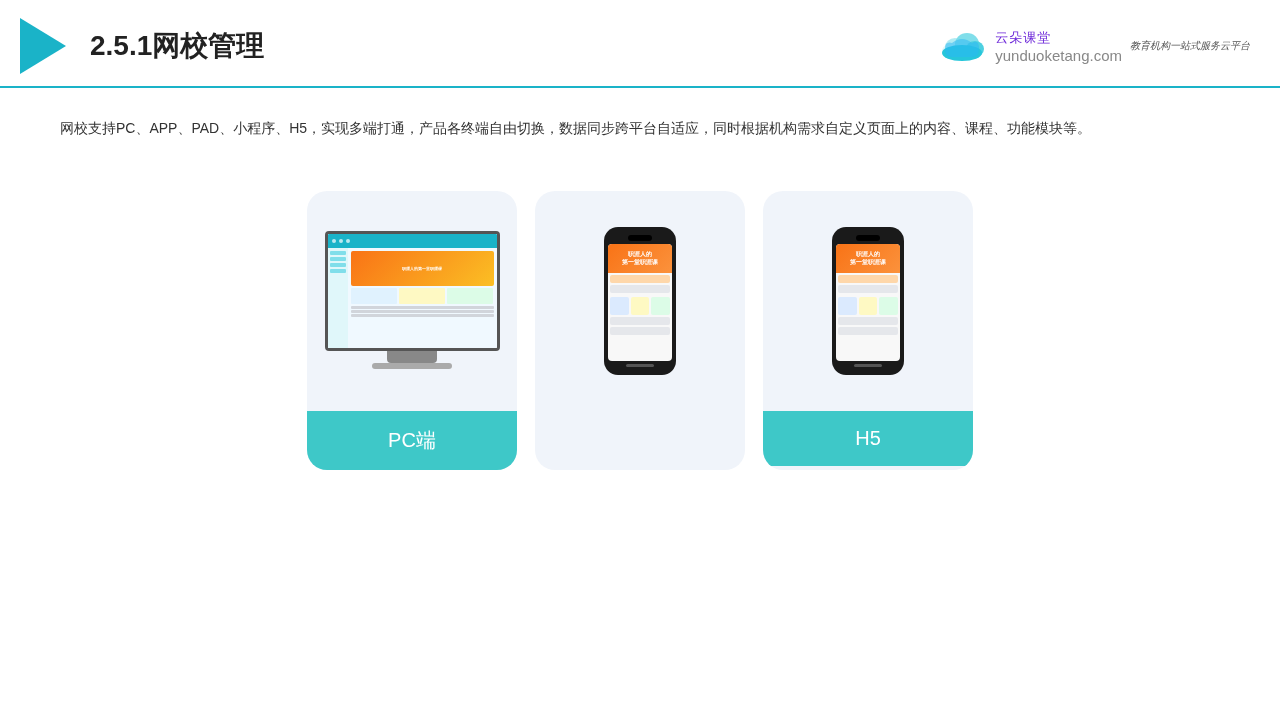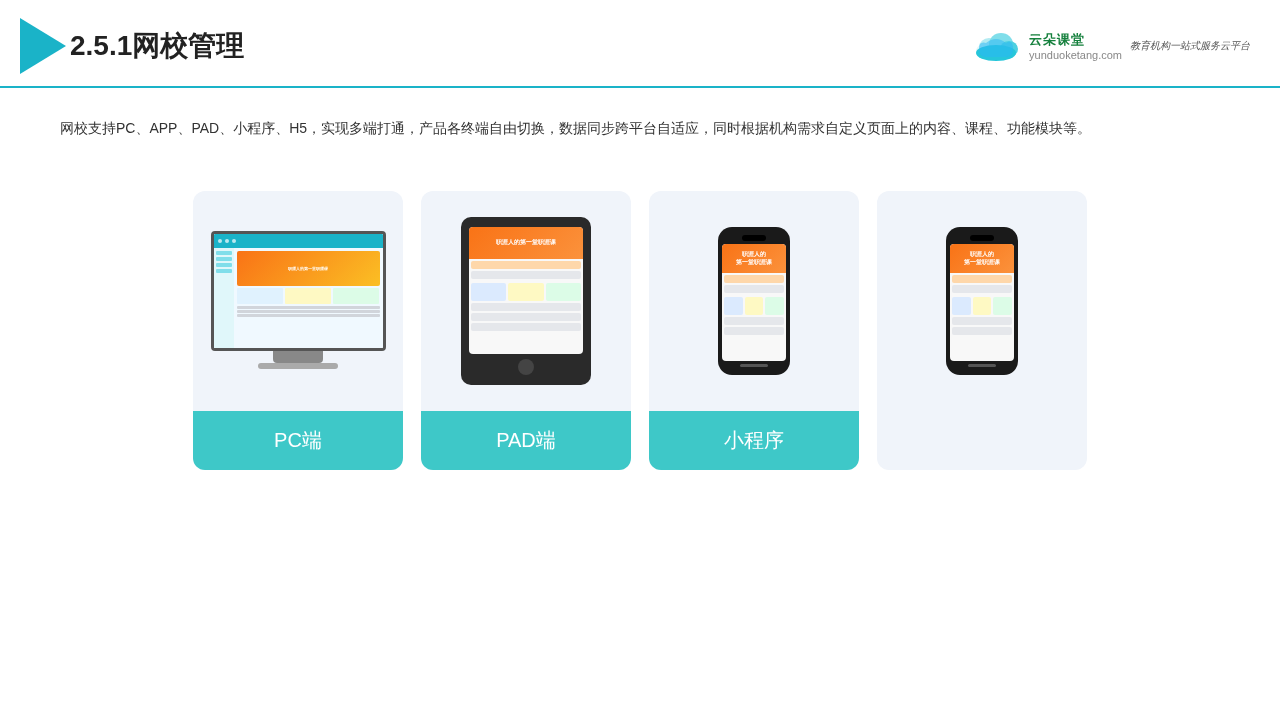--- a/index.html
+++ b/index.html
@@ -15,21 +15,21 @@
     .header {
       display: flex;
       align-items: center;
       justify-content: space-between;
       padding: 18px 30px 12px 20px;
       border-bottom: 2px solid #1ab3c8;
     }
     .header-left {
       display: flex;
       align-items: center;
-      gap: 4px;
+      gap: 24px;
     }
     .play-icon {
       width: 0;
       height: 0;
       border-top: 28px solid transparent;
       border-bottom: 28px solid transparent;
       border-left: 46px solid #1ab3c8;
     }
     .page-title {
       font-size: 28px;
@@ -41,26 +41,26 @@
       align-items: center;
       gap: 8px;
     }
     .logo-text-area {
       display: flex;
       flex-direction: column;
       align-items: flex-start;
     }
     .logo-name {
       font-size: 13px;
-      color: #15803d;
-      font-weight: bold;
+      color: #6d28d9;
+      font-weight: normal;
       letter-spacing: 1px;
     }
     .logo-url {
-      font-size: 11px;
+      font-size: 15px;
       color: #888;
     }
     .logo-slogan {
       font-size: 10px;
       color: #555;
       writing-mode: horizontal-tb;
       line-height: 1.4;
       font-style: italic;
     }
 
@@ -76,21 +76,21 @@
     .cards-section {
       display: flex;
       justify-content: center;
       gap: 18px;
       padding: 20px 50px 30px 50px;
       margin-top: 10px;
     }
 
     .card {
       background: #f0f4fa;
-      border-radius: 12px;
+      border-radius: 20px;
       width: 210px;
       display: flex;
       flex-direction: column;
       align-items: center;
       overflow: hidden;
       flex-shrink: 0;
     }
 
     .card-image-area {
       width: 100%;
@@ -410,47 +410,20 @@
           </div>
         </div>
         <div class="monitor-stand"></div>
         <div class="monitor-base"></div>
       </div>
     </div>
     <div class="card-label">PC端</div>
   </div>
 
 
-  <div class="card">
-    <div class="card-image-area">
-      <div class="tablet-mockup">
-        <div class="tablet-screen">
-          <div class="screen-content-2">
-            <div class="sc-header">
-              <span class="sc-header-text">职涯人的第一堂职涯课</span>
-            </div>
-            <div class="sc-body">
-              <div class="sc-row sc-row-orange"></div>
-              <div class="sc-row"></div>
-              <div class="sc-cards">
-                <div class="sc-card-mini"></div>
-                <div class="sc-card-mini"></div>
-                <div class="sc-card-mini"></div>
-              </div>
-              <div class="sc-row"></div>
-              <div class="sc-row"></div>
-              <div class="sc-row"></div>
-            </div>
-          </div>
-        </div>
-        <div class="tablet-home"></div>
-      </div>
-    </div>
-    <div class="card-label">PAD端</div>
-  </div>
 
   <div class="card">
     <div class="card-image-area">
       <div class="phone-mockup">
         <div class="phone-notch"></div>
         <div class="phone-screen">
           <div class="screen-content-2">
             <div class="sc-header">
               <span class="sc-header-text">职涯人的<br>第一堂职涯课</span>
             </div>
@@ -463,21 +436,20 @@
                 <div class="sc-card-mini"></div>
               </div>
               <div class="sc-row"></div>
               <div class="sc-row"></div>
             </div>
           </div>
         </div>
         <div class="phone-home-bar"></div>
       </div>
     </div>
-    <div class="card-label">小程序</div>
   </div>
 
   <div class="card">
     <div class="card-image-area">
       <div class="phone-mockup">
         <div class="phone-notch"></div>
         <div class="phone-screen">
           <div class="screen-content-2">
             <div class="sc-header">
               <span class="sc-header-text">职涯人的<br>第一堂职涯课</span>
@@ -491,15 +463,16 @@
                 <div class="sc-card-mini"></div>
               </div>
               <div class="sc-row"></div>
               <div class="sc-row"></div>
             </div>
           </div>
         </div>
         <div class="phone-home-bar"></div>
       </div>
     </div>
+    <div class="card-label">H5</div>
   </div>
 
 </div>
 
 </body></html>

